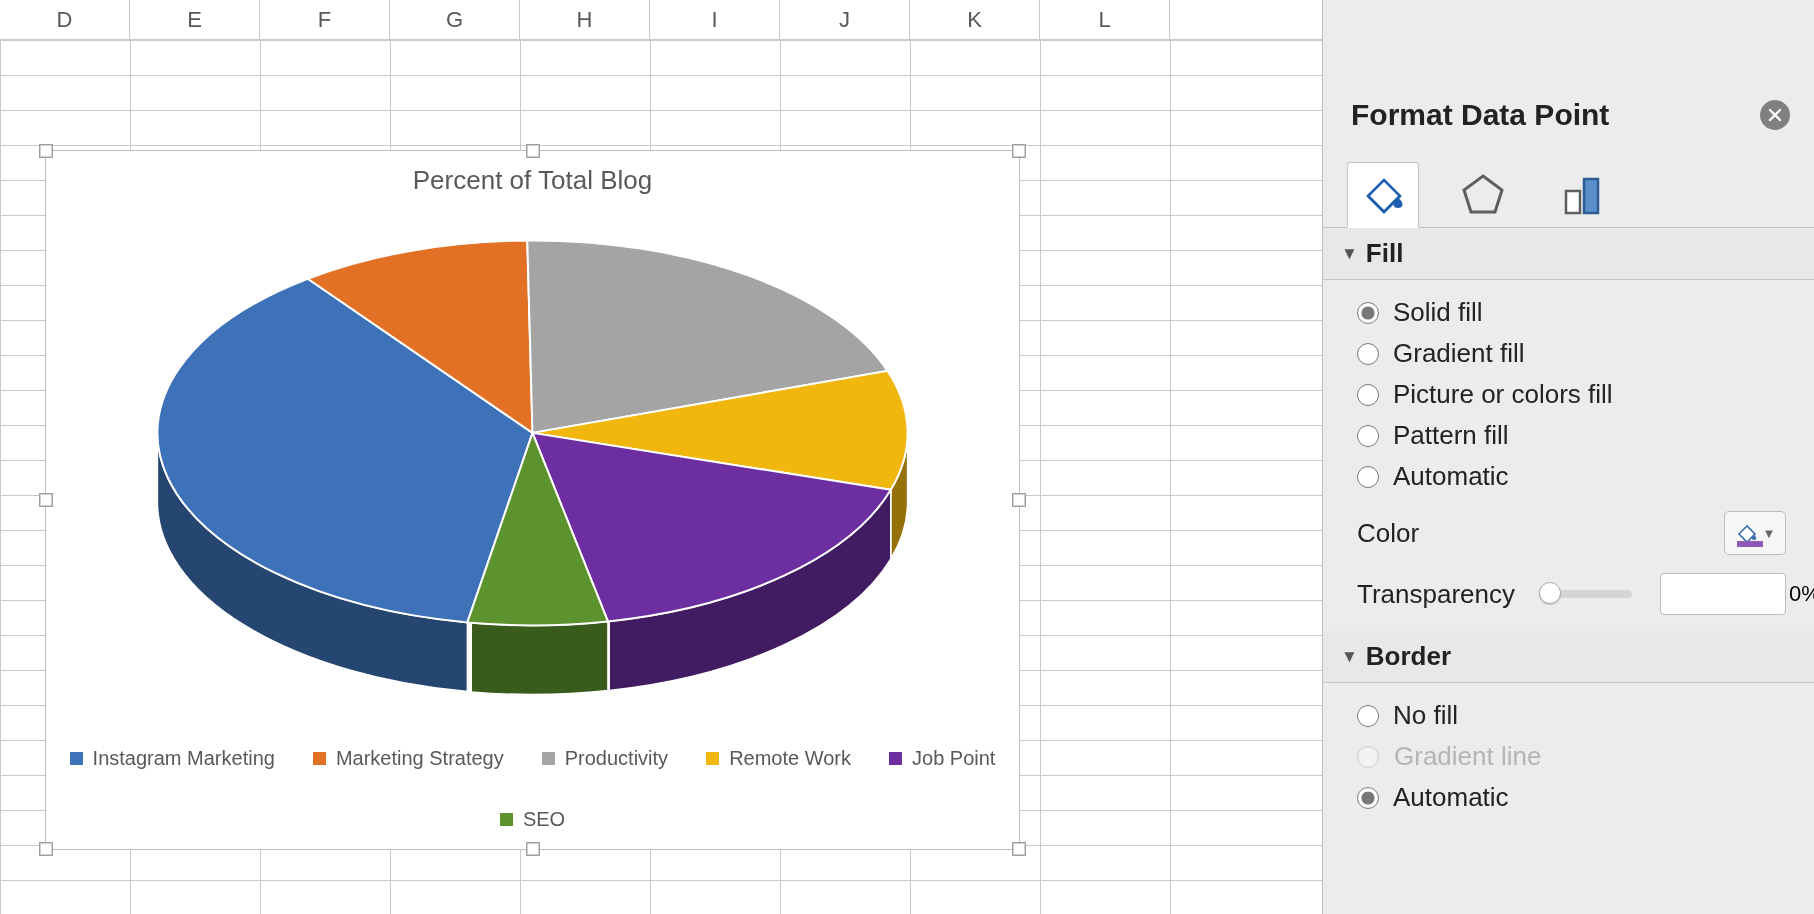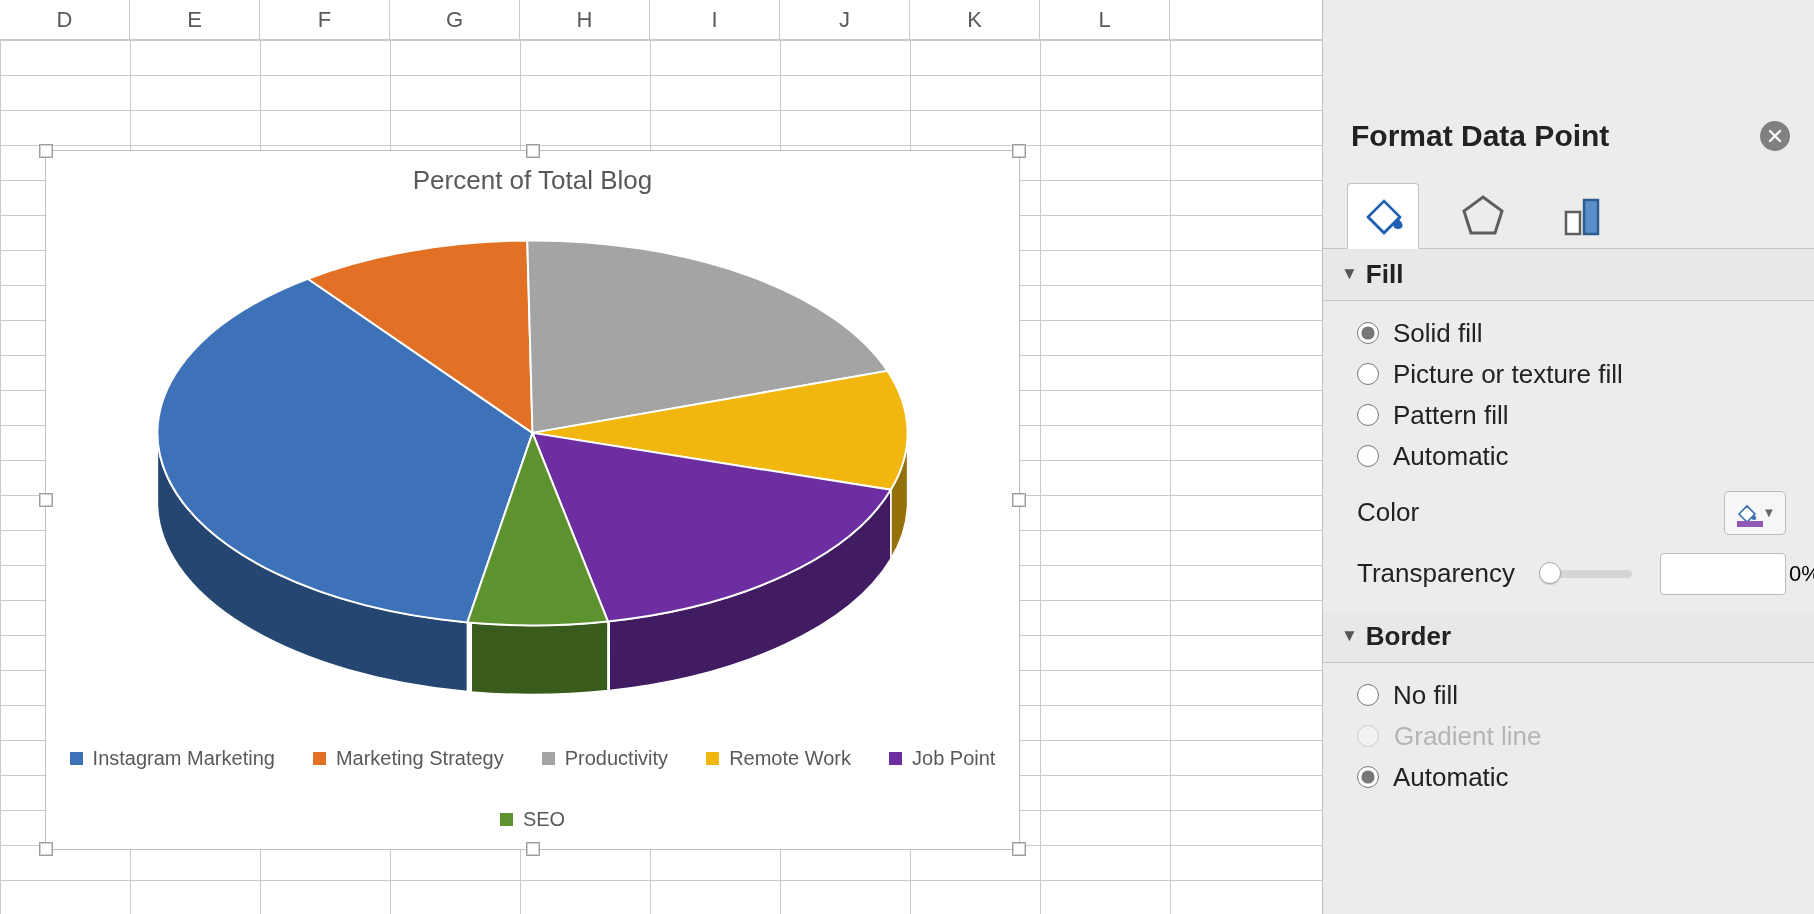--- a/index.html
+++ b/index.html
@@ -372,21 +372,25 @@
     <span class="disclosure">▼</span>
     <span>Fill</span>
   </div>
   <div class="section-body">
     <label class="option-row">
       <input type="radio" name="fill" checked="" style="">
       <span>Solid fill</span>
     </label>
     <label class="option-row">
       <input type="radio" name="fill" style="">
-      <span>Picture or texture fill</span>
+      <span>Gradient fill</span>
+    </label>
+    <label class="option-row">
+      <input type="radio" name="fill" style="">
+      <span>Picture or colors fill</span>
     </label>
     <label class="option-row">
       <input type="radio" name="fill" style="">
       <span>Pattern fill</span>
     </label>
     <label class="option-row">
       <input type="radio" name="fill" style="">
       <span>Automatic</span>
     </label>
 

